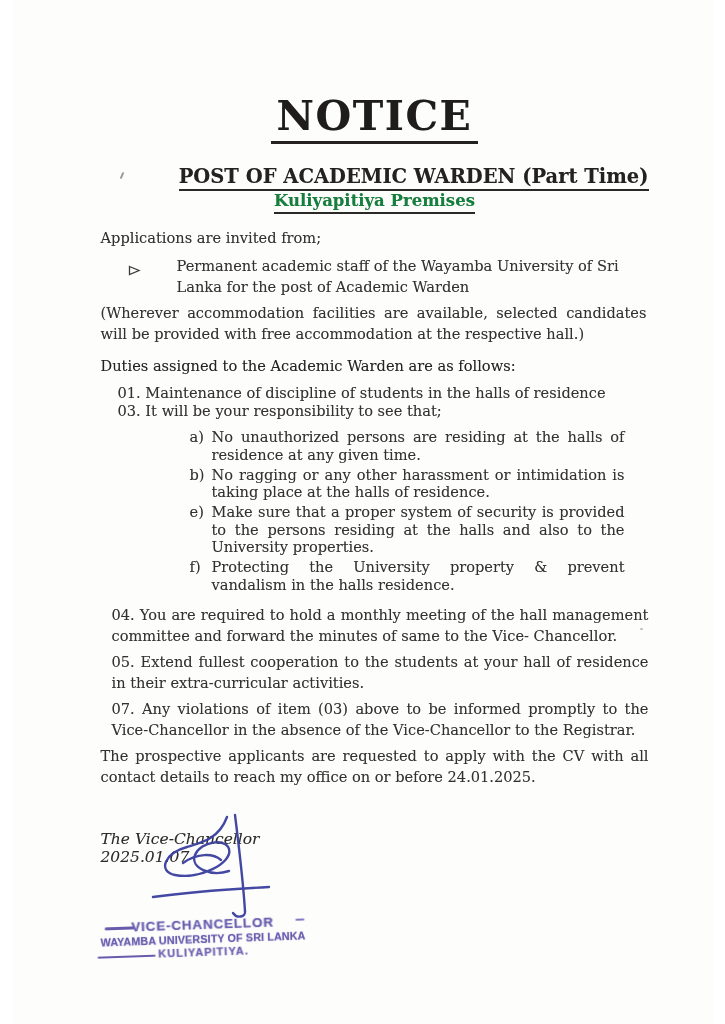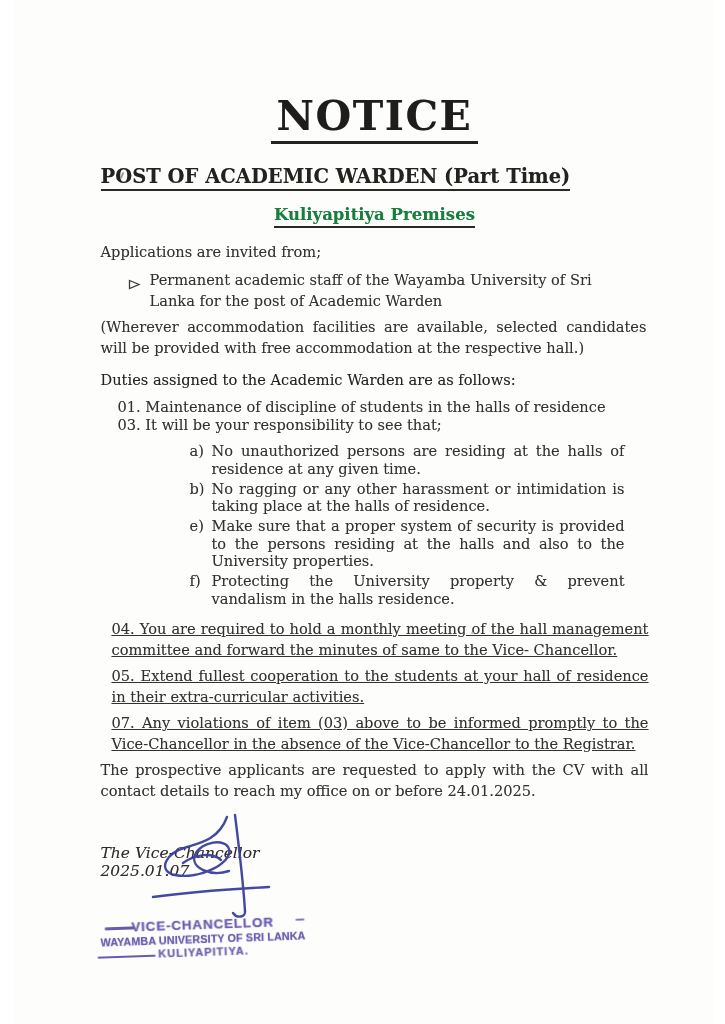--- a/index.html
+++ b/index.html
@@ -30,21 +30,21 @@
   .title {
     display: inline-block;
     font-size: 41px;
     font-weight: bold;
     line-height: 1.0;
     letter-spacing: 1.5px;
     color: #1e1d1b;
     border-bottom: 3px solid #232220;
     padding: 0 6px 4px 6px;
   }
-  .subtitle-wrap { text-align: left; margin: 0 0 14px 0; position: relative; }
+  .subtitle-wrap { text-align: right; margin: 0 0 0 0; position: relative; }
   .subtitle {
     display: inline-block;
     font-size: 19.5px;
     font-weight: bold;
     line-height: 1.15;
     color: #23221f;
     border-bottom: 2px solid #2a2926;
     padding-bottom: 1px;
   }
   .premises-wrap { text-align: center; margin: 0 0 13px 0; }
@@ -59,20 +59,21 @@
   }
 
   
   .intro { margin: 0 0 7px 0; line-height: 21px; }
 
   .bullet-row {
     display: flex;
     margin: 0 0 5px 0;
     padding-left: 27px;
     line-height: 21px;
+    gap: 27px;
   }
   .bullet-marker {
     width: 22px;
     flex: 0 0 22px;
     padding-top: 5px;
   }
   .bullet-text { flex: 1; padding-right: 12px; }
 
   .note { margin: 0 0 11px 0; line-height: 21px; text-align: justify; padding-right: 2px; }
 
@@ -94,21 +95,20 @@
     line-height: 17.3px;
     margin-bottom: 3px;
   }
   .subduty-letter { flex: 0 0 22px; }
   .subduty-text { flex: 1; text-align: justify; padding-right: 14px; }
 
   .npara {
     margin: 0 0 5px 11px;
     line-height: 21px;
     text-align: justify;
-    text-decoration: underline;
   }
   .closing {
     margin: 0;
     line-height: 21.5px;
     text-align: justify;
   }
 
   
   .sig-block {
     margin-top: 42px;

